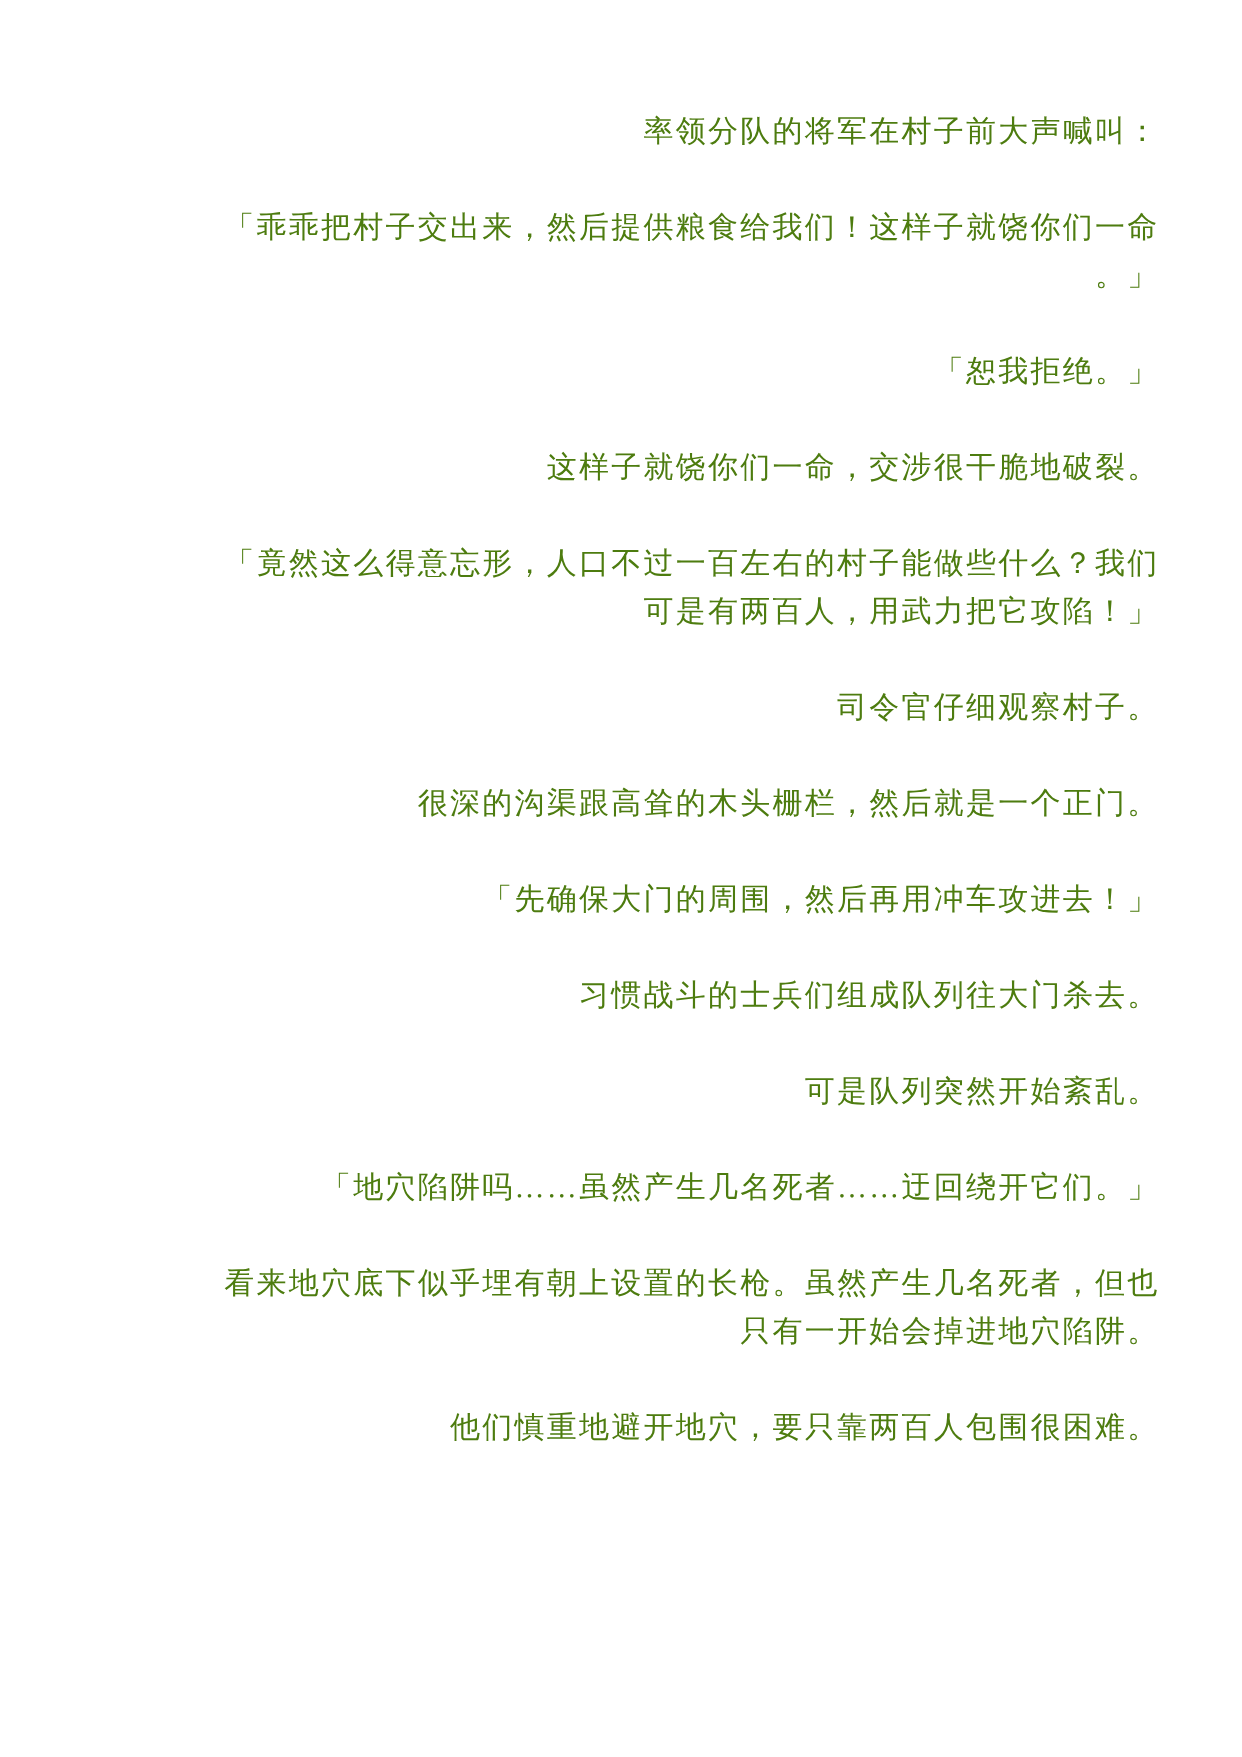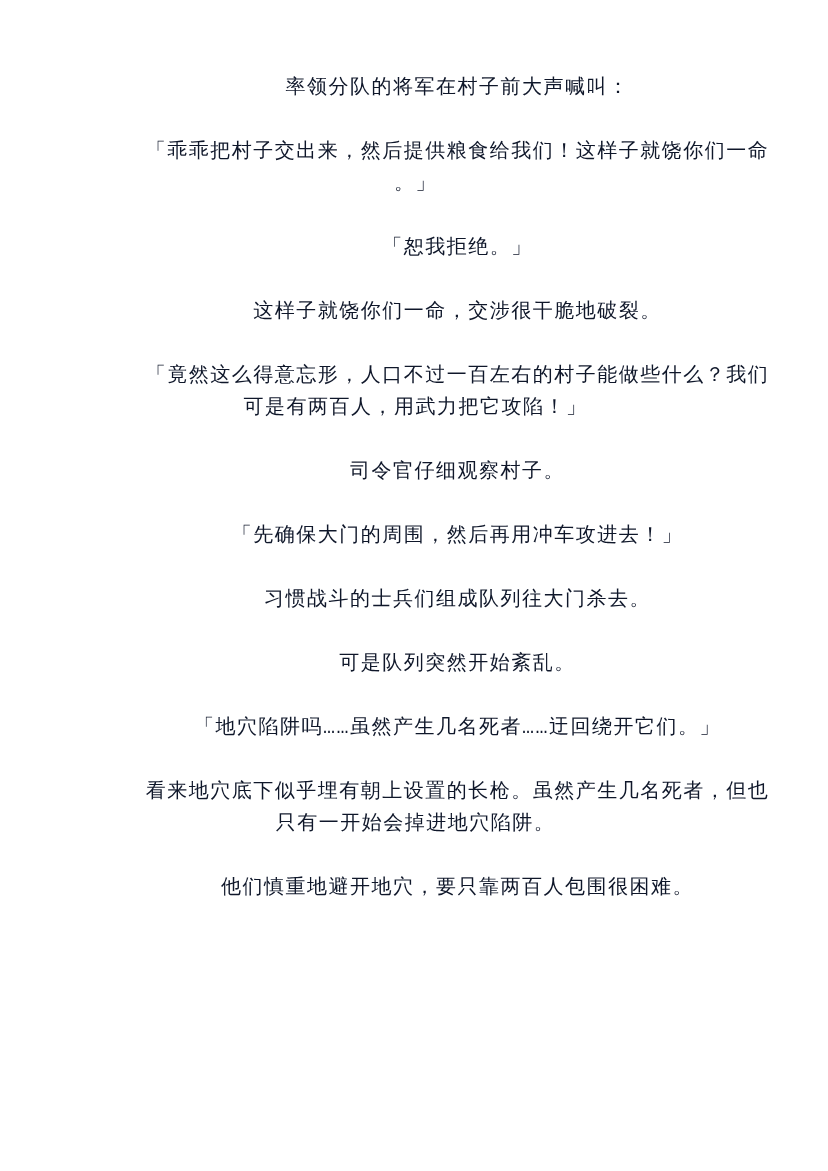--- a/index.html
+++ b/index.html
@@ -11,42 +11,43 @@
     position: relative;
     width: 828px;
     height: 1171px;
     background: #ffffff;
     box-sizing: border-box;
     padding: 72px 55px 0 58px;
     overflow: hidden;
   }
   .doc-body p {
     margin: 0 0 32px 0;
-    font-family: Liberation Mono, monospace;
+    font-family: Liberation Serif, serif;
     font-size: 20px;
     line-height: 32px;
     letter-spacing: 1.5px;
-    color: #0f172a;
+    color: #4d7c0f;
     text-indent: 84px;
-    text-align: center;
+    text-align: right;
     word-break: break-all;
     line-break: anywhere;
   }
 </style>
 </head>
 <body>
 
 <div class="page">
   <div class="doc-body">
     <p>率领分队的将军在村子前大声喊叫：</p>
     <p>「乖乖把村子交出来，然后提供粮食给我们！这样子就饶你们一命。」</p>
     <p>「恕我拒绝。」</p>
     <p>这样子就饶你们一命，交涉很干脆地破裂。</p>
     <p>「竟然这么得意忘形，人口不过一百左右的村子能做些什么？我们可是有两百人，用武力把它攻陷！」</p>
     <p>司令官仔细观察村子。</p>
+    <p>很深的沟渠跟高耸的木头栅栏，然后就是一个正门。</p>
     <p>「先确保大门的周围，然后再用冲车攻进去！」</p>
     <p>习惯战斗的士兵们组成队列往大门杀去。</p>
     <p>可是队列突然开始紊乱。</p>
     <p>「地穴陷阱吗……虽然产生几名死者……迂回绕开它们。」</p>
     <p>看来地穴底下似乎埋有朝上设置的长枪。虽然产生几名死者，但也只有一开始会掉进地穴陷阱。</p>
     <p>他们慎重地避开地穴，要只靠两百人包围很困难。</p>
   </div>
 </div>
 
 </body></html>

